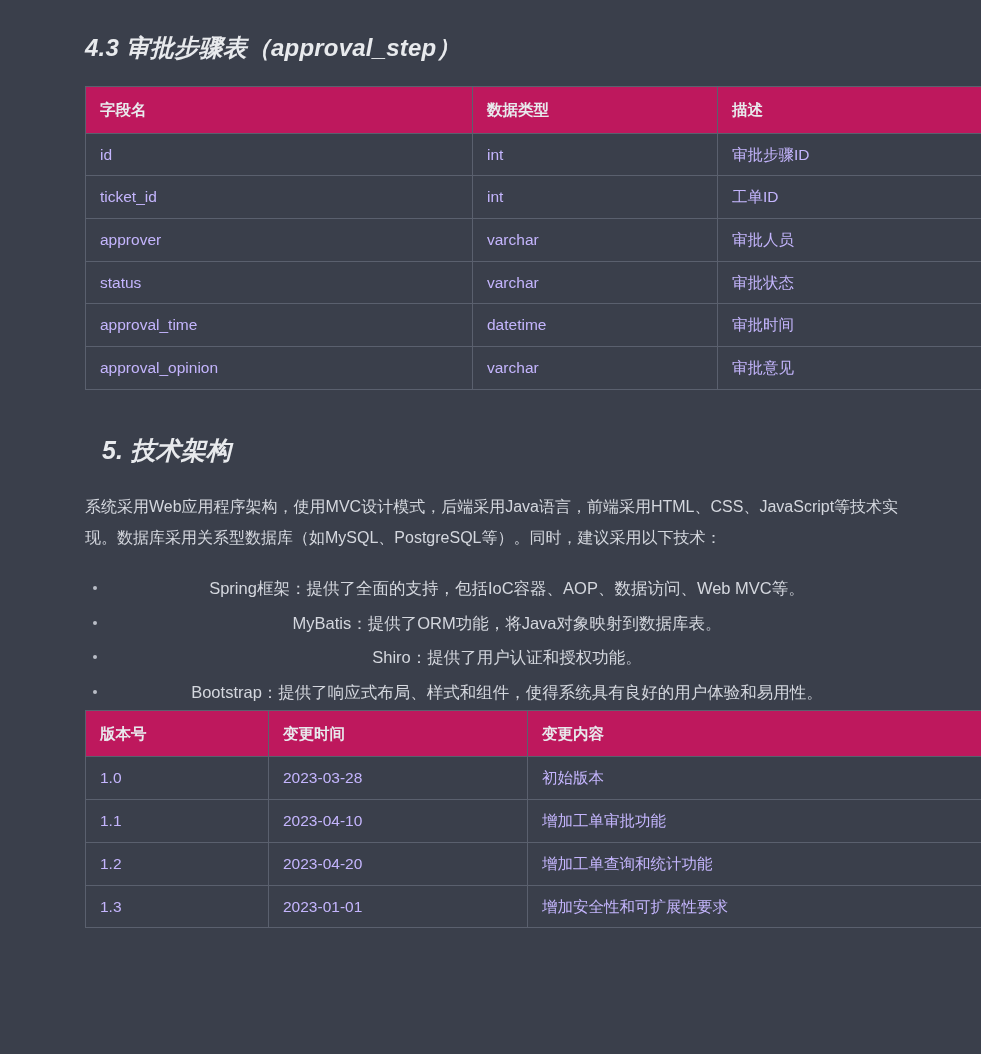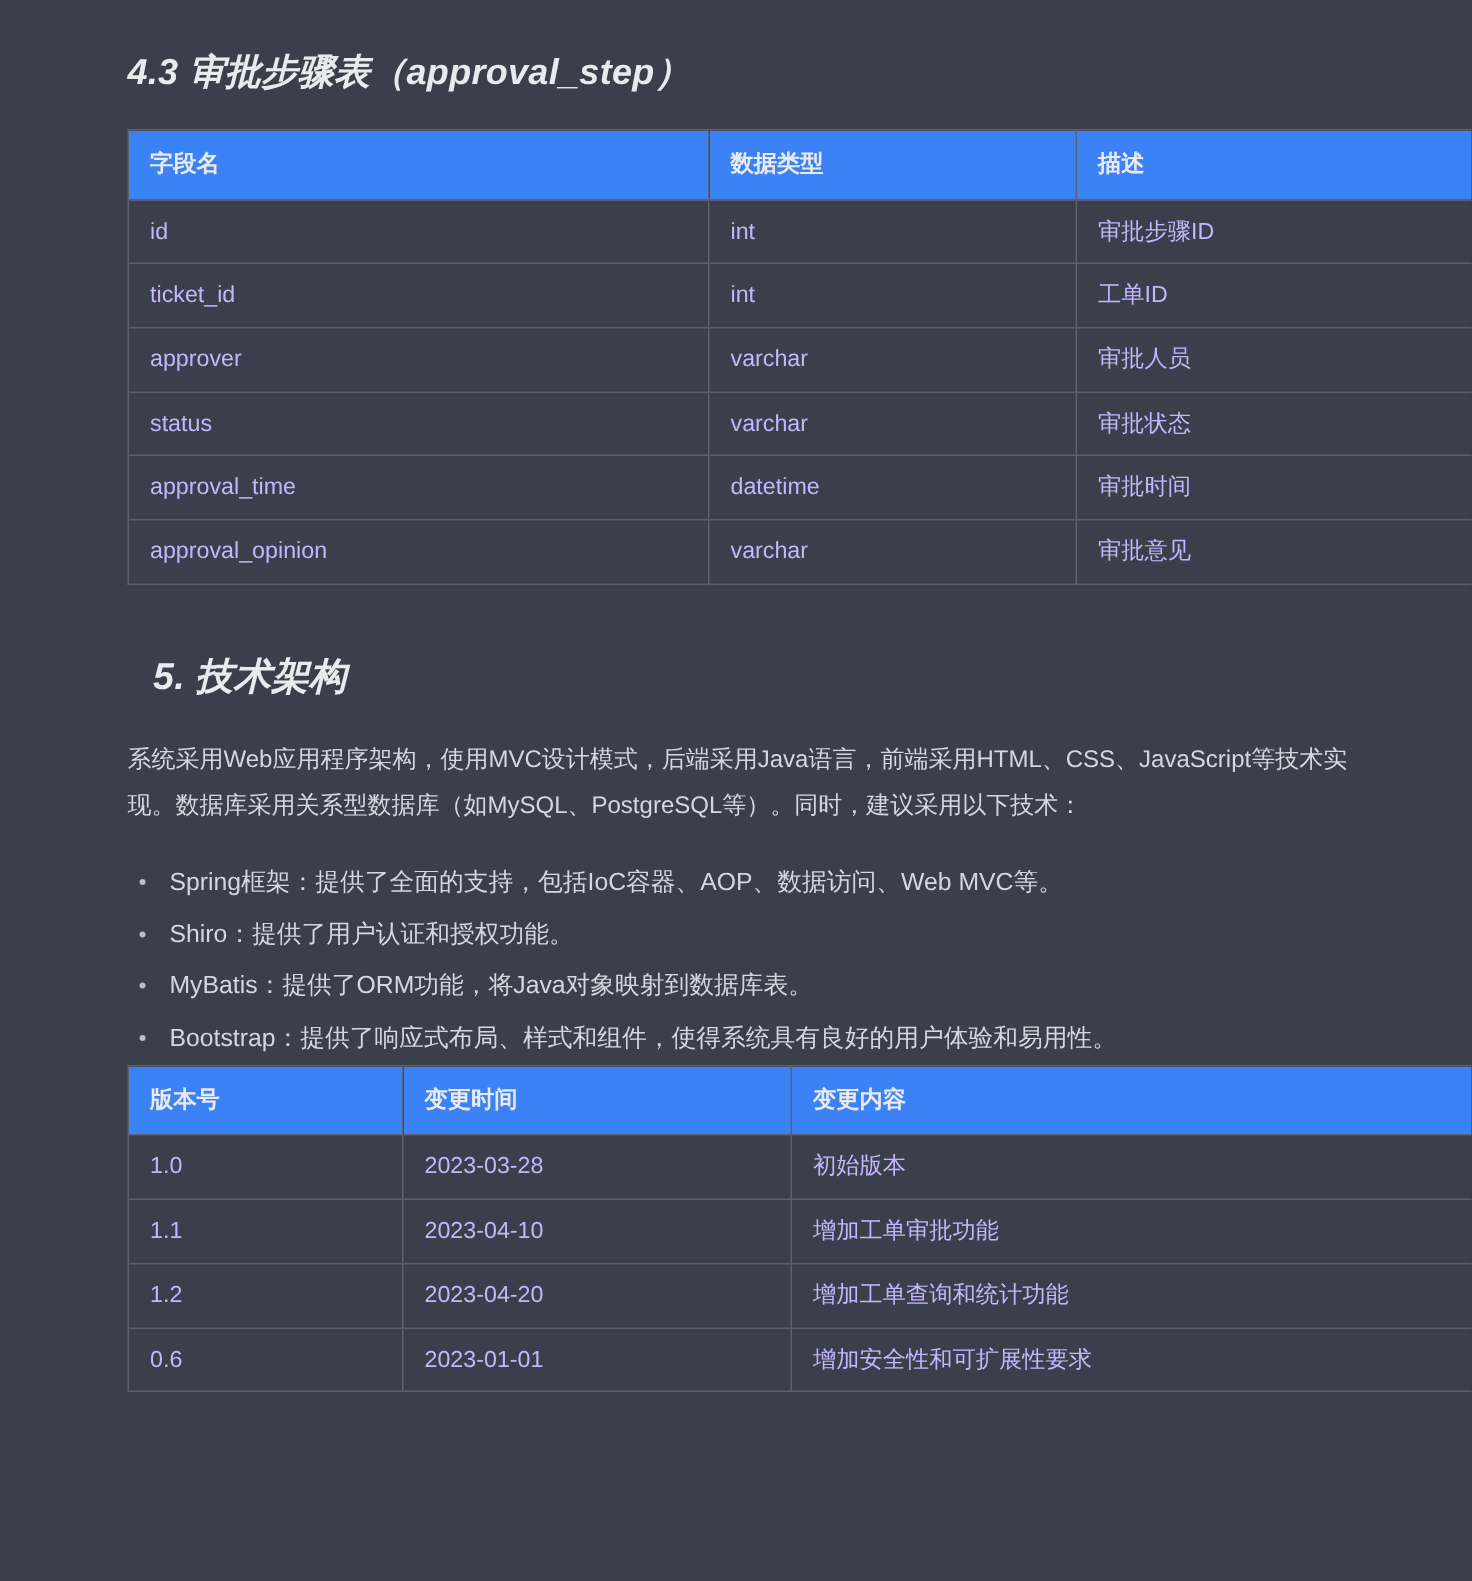--- a/index.html
+++ b/index.html
@@ -46,21 +46,21 @@
     font-size: 15.5px;
     color: #c4b5fd;
     font-weight: normal;
     line-height: 1.4;
     overflow: hidden;
     white-space: nowrap;
   }
   table.data-table th {
     font-weight: bold;
     color: #e8eaed;
-    background: #3b82f6;
+    background: #be185d;
     padding-top: 12px;
     padding-bottom: 12px;
   }
   table.data-table tbody tr td {
     height: 20px;
   }
   .col-a { width: 358px; }
   .col-b { width: 216px; }
   .col-c { width: 242px; }
 
@@ -79,20 +79,21 @@
     list-style: none;
     margin: 10px 0 0 0;
     padding: 0;
   }
   ul.bullets li {
     position: relative;
     padding-left: 28px;
     font-size: 16.5px;
     line-height: 2.1;
     color: #d4d7de;
+    text-align: center;
   }
   ul.bullets li::before {
     content: "";
     position: absolute;
     left: 8px;
     top: 15px;
     width: 4px;
     height: 4px;
     background: #b9bdc6;
     border-radius: 50%;
@@ -146,22 +147,22 @@
       </tr>
     </tbody>
   </table>
 
   <h2 class="section-title big">5. 技术架构</h2>
 
   <p class="para">系统采用Web应用程序架构，使用MVC设计模式，后端采用Java语言，前端采用HTML、CSS、JavaScript等技术实现。数据库采用关系型数据库（如MySQL、PostgreSQL等）。同时，建议采用以下技术：</p>
 
   <ul class="bullets">
     <li>Spring框架：提供了全面的支持，包括IoC容器、AOP、数据访问、Web MVC等。</li>
+    <li>MyBatis：提供了ORM功能，将Java对象映射到数据库表。</li>
     <li>Shiro：提供了用户认证和授权功能。</li>
-    <li>MyBatis：提供了ORM功能，将Java对象映射到数据库表。</li>
     <li>Bootstrap：提供了响应式布局、样式和组件，使得系统具有良好的用户体验和易用性。</li>
   </ul>
 
 
   <table class="data-table">
     <thead>
       <tr>
         <th class="col-v">版本号</th>
         <th class="col-t">变更时间</th>
         <th class="col-d">变更内容</th>
@@ -177,20 +178,20 @@
         <td>1.1</td>
         <td>2023-04-10</td>
         <td>增加工单审批功能</td>
       </tr>
       <tr>
         <td>1.2</td>
         <td>2023-04-20</td>
         <td>增加工单查询和统计功能</td>
       </tr>
       <tr>
-        <td>0.6</td>
+        <td>1.3</td>
         <td>2023-01-01</td>
         <td>增加安全性和可扩展性要求</td>
       </tr>
     </tbody>
   </table>
 
 </div>
 
 </body></html>

